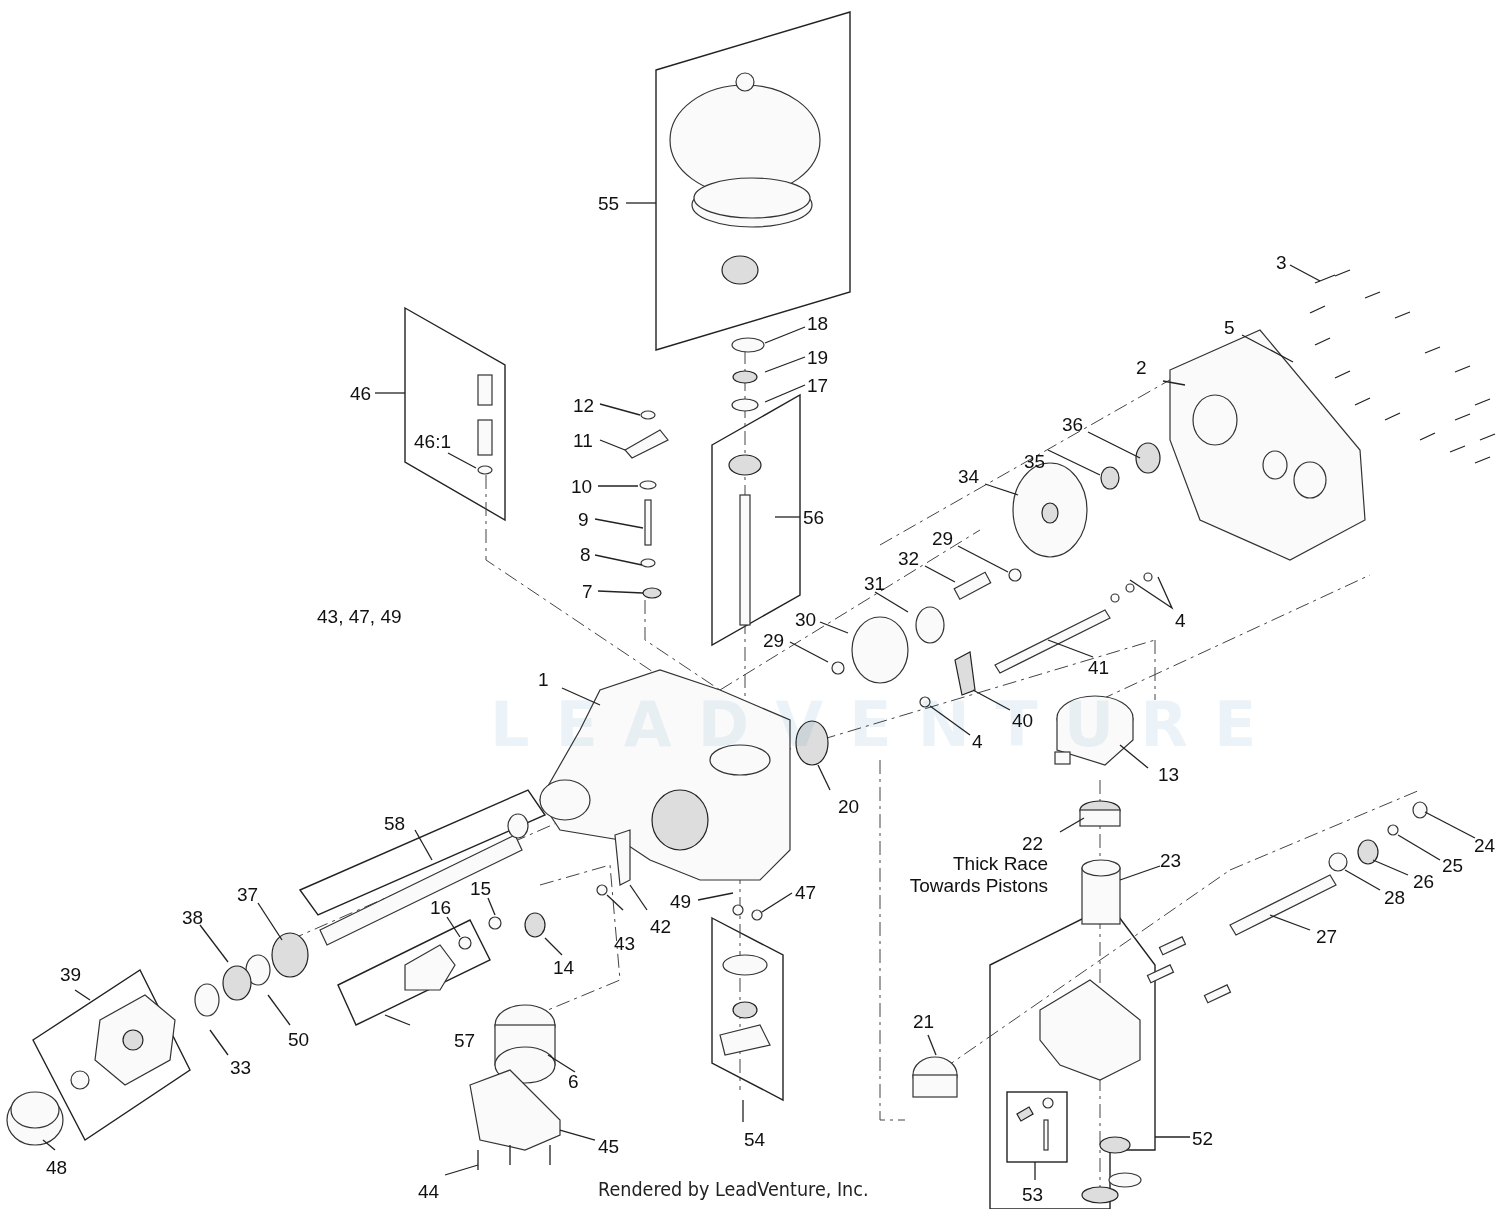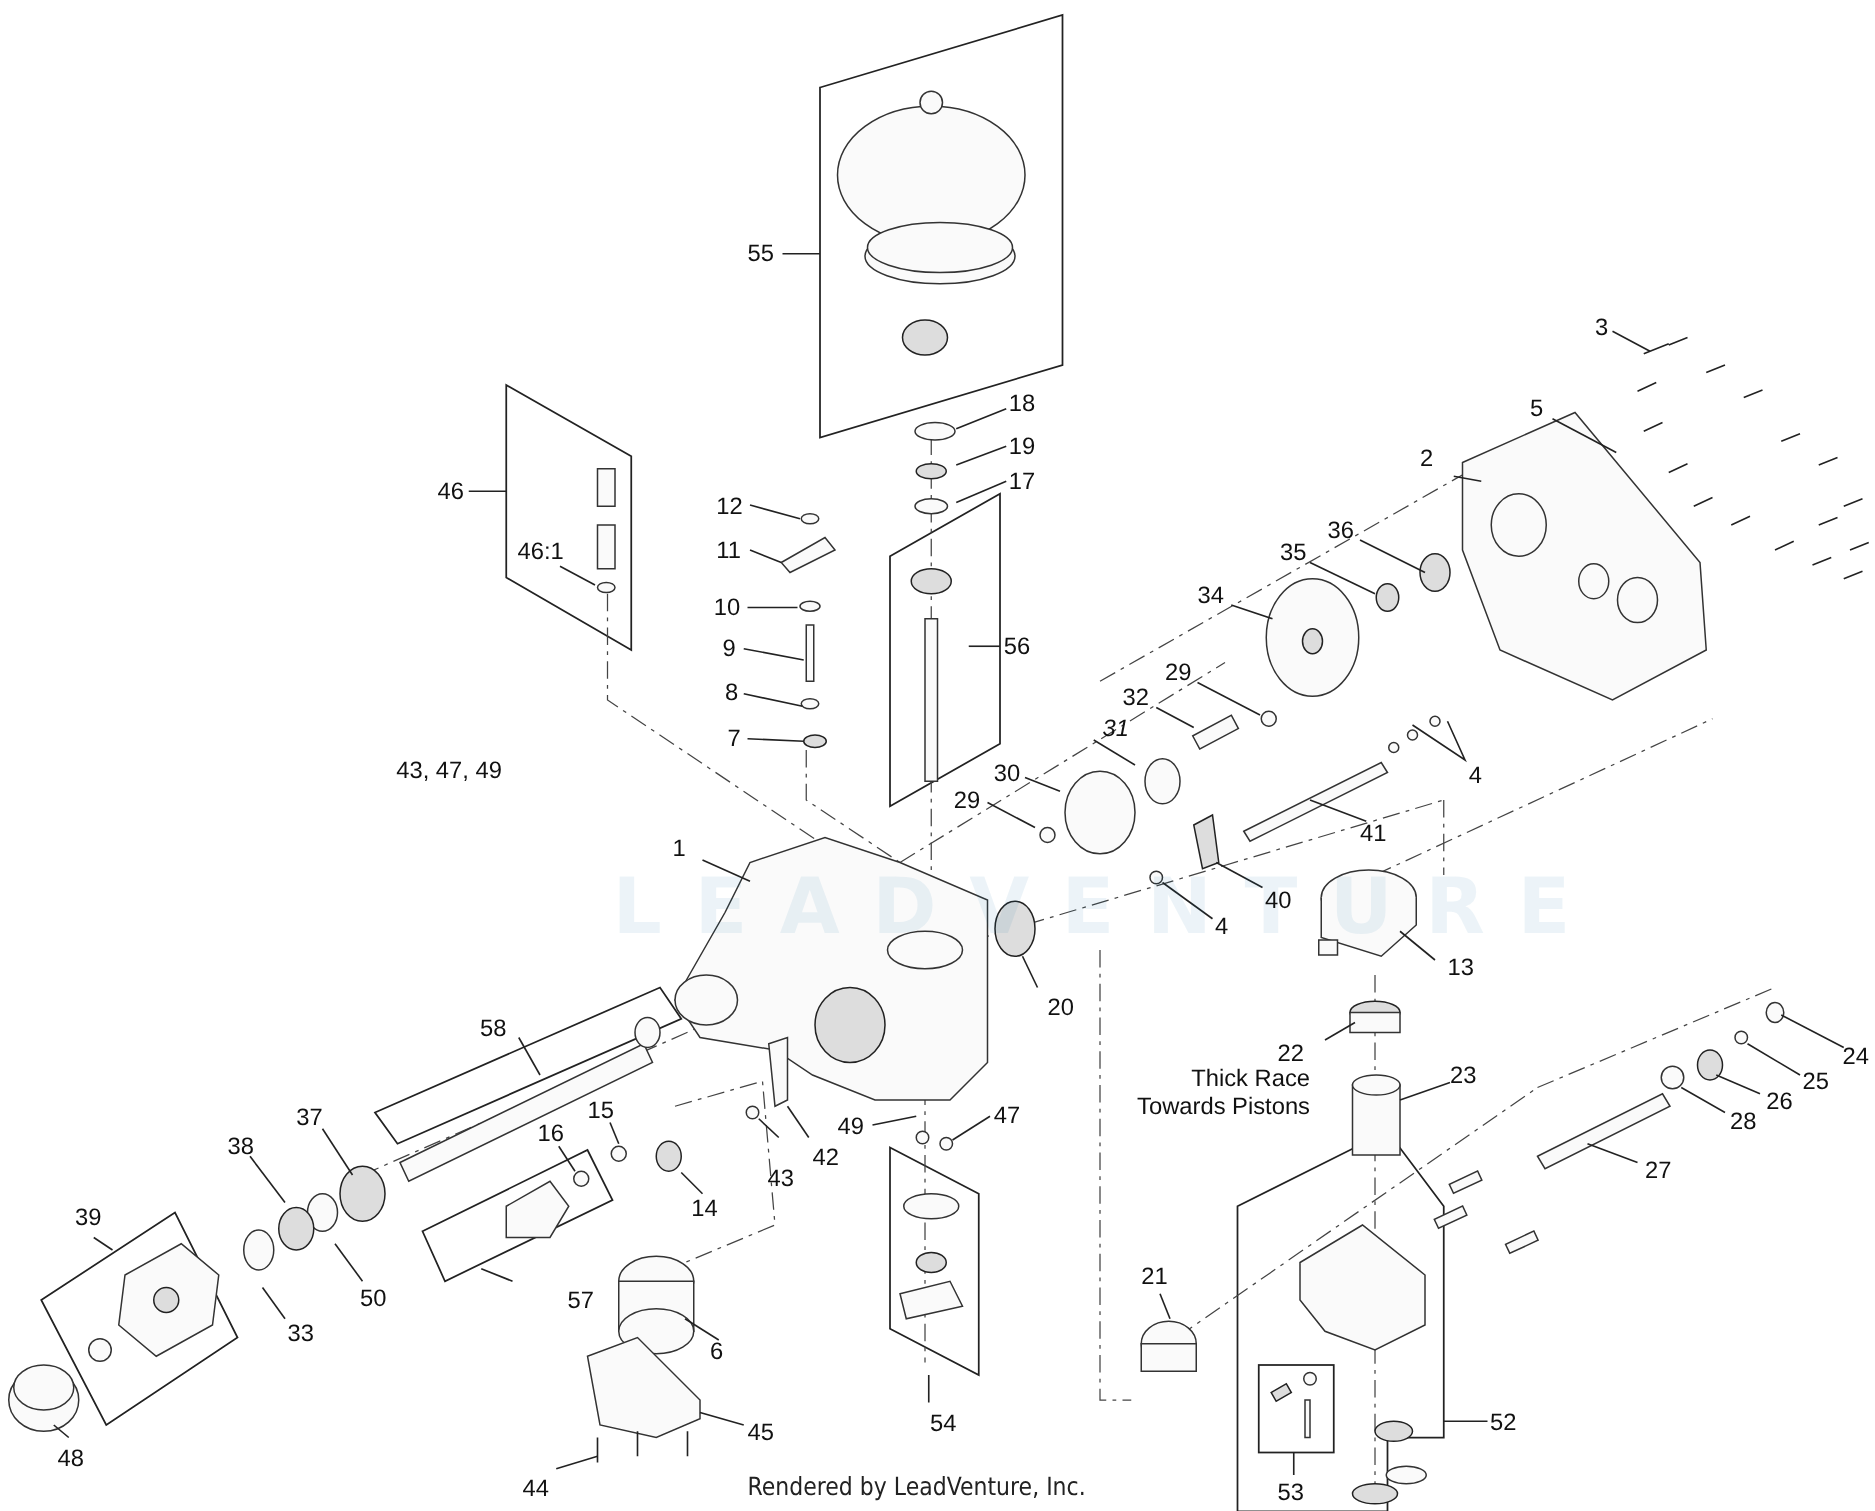--- a/index.html
+++ b/index.html
@@ -287,25 +287,25 @@
 <div class="lbl" style="left:573px;top:431px;">11</div>
 <div class="lbl" style="left:571px;top:477px;">10</div>
 <div class="lbl" style="left:578px;top:510px;">9</div>
 <div class="lbl" style="left:580px;top:545px;">8</div>
 <div class="lbl" style="left:582px;top:582px;">7</div>
 <div class="lbl" style="left:538px;top:670px;">1</div>
 <div class="lbl" style="left:1276px;top:253px;">3</div>
 <div class="lbl" style="left:1224px;top:318px;">5</div>
 <div class="lbl" style="left:1136px;top:358px;">2</div>
 <div class="lbl" style="left:1062px;top:415px;">36</div>
-<div class="lbl" style="left:1024px;top:433px;">35</div>
+<div class="lbl" style="left:1024px;top:452px;">35</div>
 <div class="lbl" style="left:958px;top:467px;">34</div>
 <div class="lbl" style="left:932px;top:529px;">29</div>
 <div class="lbl" style="left:898px;top:549px;">32</div>
-<div class="lbl" style="left:882px;top:574px;font-style:italic;">31</div>
+<div class="lbl" style="left:864px;top:574px;">31</div>
 <div class="lbl" style="left:795px;top:610px;">30</div>
 <div class="lbl" style="left:763px;top:631px;">29</div>
 <div class="lbl" style="left:1175px;top:611px;">4</div>
 <div class="lbl" style="left:1088px;top:658px;">41</div>
 <div class="lbl" style="left:1012px;top:711px;">40</div>
 <div class="lbl" style="left:972px;top:732px;">4</div>
 <div class="lbl" style="left:1158px;top:765px;">13</div>
 <div class="lbl" style="left:838px;top:797px;">20</div>
 <div class="lbl" style="left:1022px;top:834px;">22</div>
 <div class="lbl" style="left:1160px;top:851px;">23</div>

